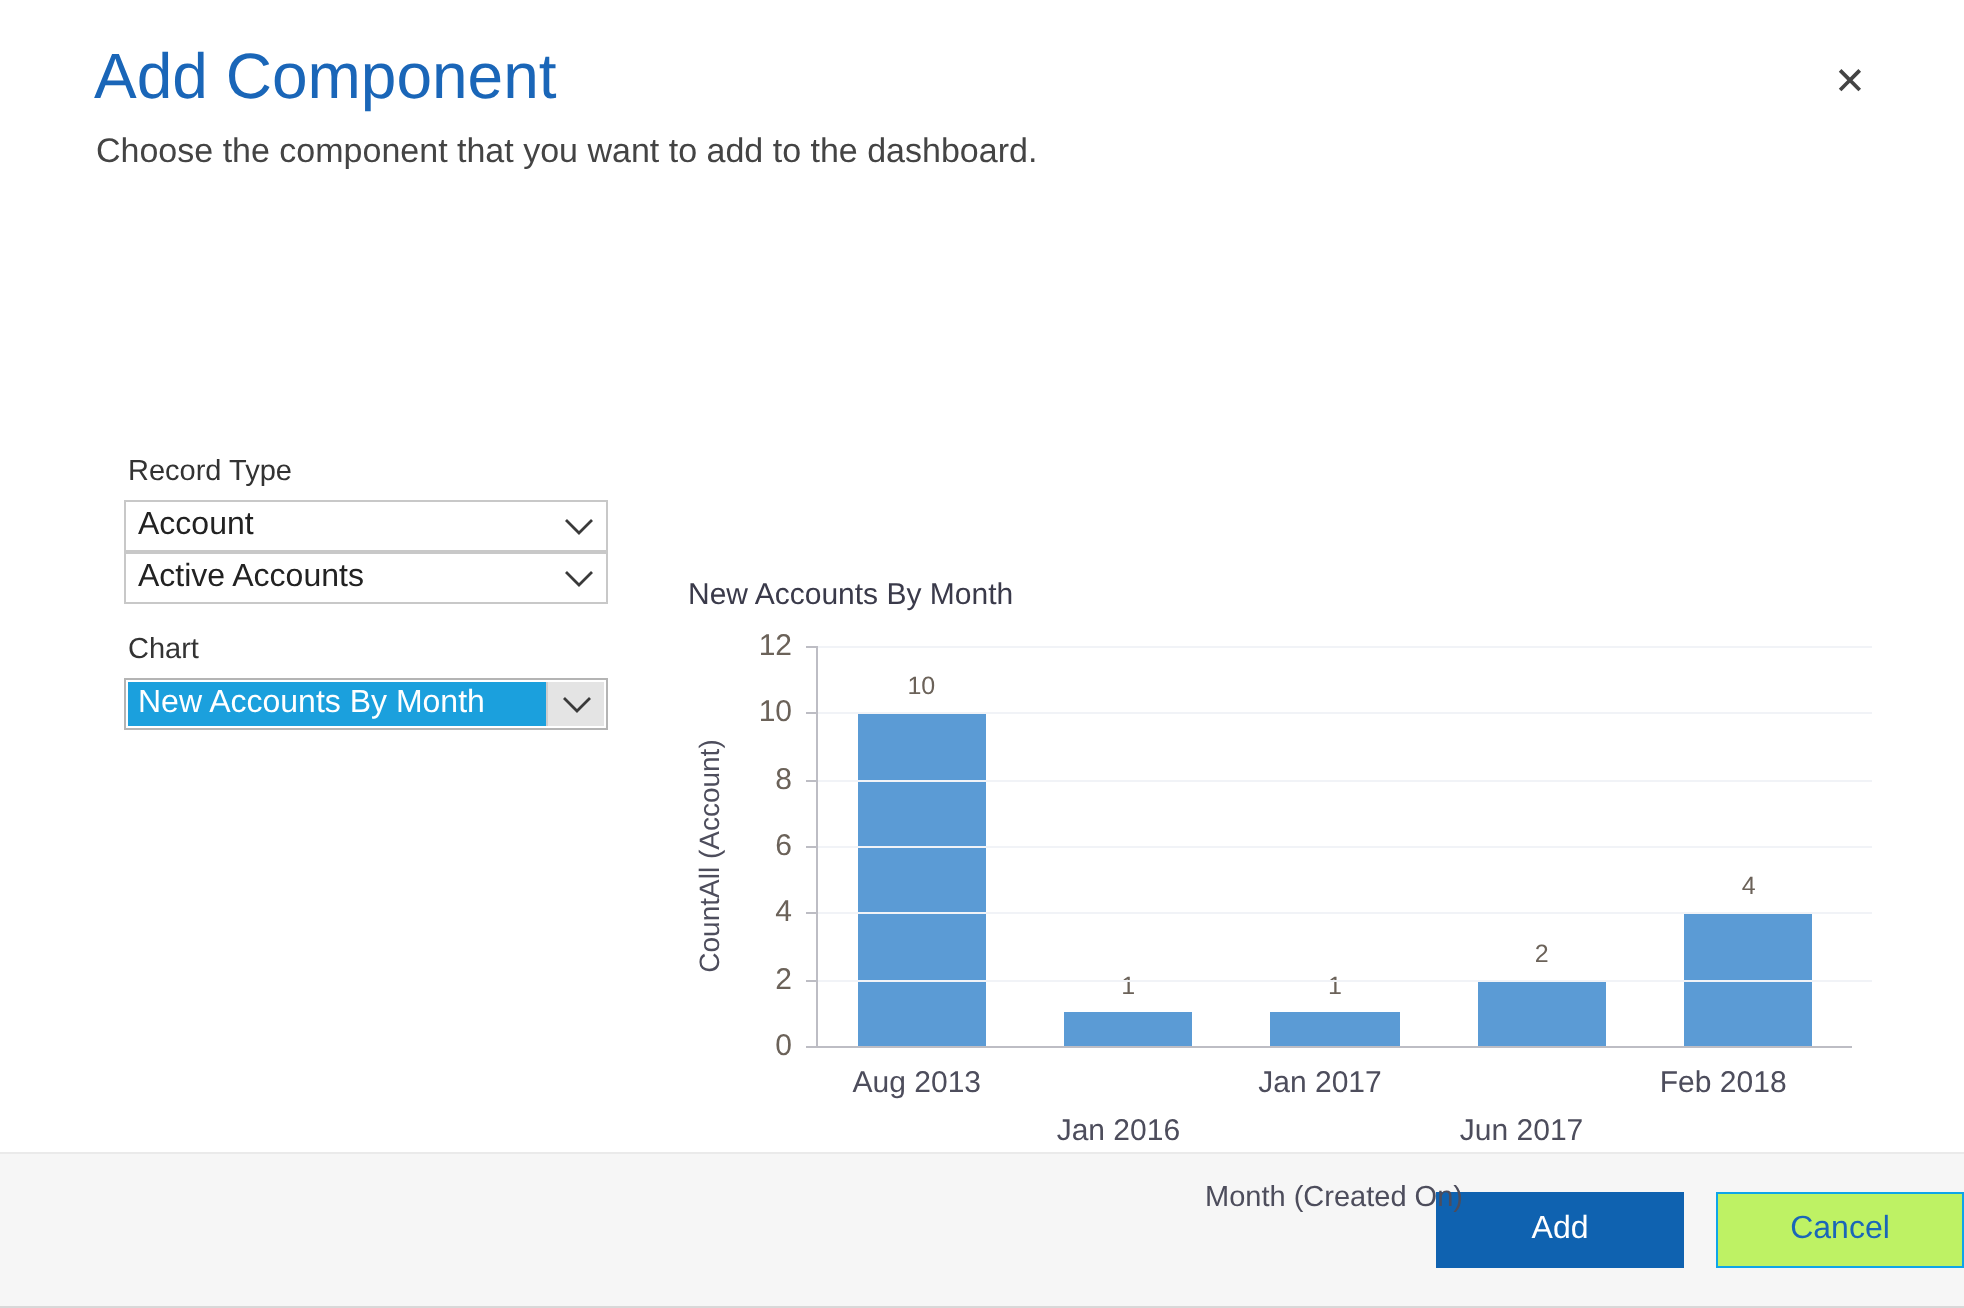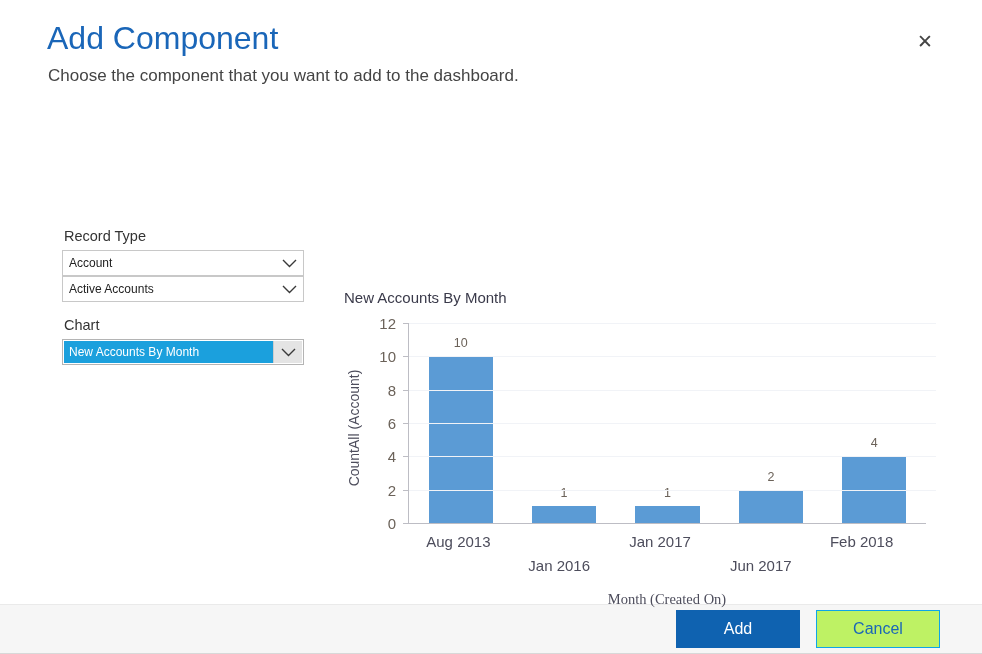--- a/index.html
+++ b/index.html
@@ -93,21 +93,21 @@
     border: 1px solid #c8c8c8;
     background: #ffffff;
     box-sizing: border-box;
     display: flex;
     align-items: center;
     cursor: pointer;
     user-select: none;
   }
   .select-value {
     flex: 1 1 auto;
-    font-size: 12px;
+    font-size: 16px;
     color: #222222;
     padding: 0 6px;
     line-height: 24px;
     white-space: nowrap;
     overflow: hidden;
     text-overflow: ellipsis;
   }
   .select-arrow {
     flex: 0 0 auto;
     width: 28px;
@@ -266,34 +266,32 @@
     white-space: nowrap;
   }
   .x-axis-title {
     position: absolute;
     left: 44px;
     right: 10px;
     top: 268px;
     text-align: center;
     font-size: 14.5px;
     color: #4d4d5c;
-    font-family: Liberation Serif, serif;
   }
 
   
   .dlg-footer {
     flex: 0 0 auto;
-    height: 50px;
+    height: 78px;
     background: #f6f6f6;
     border-top: 1px solid #eaeaea;
     border-bottom: 1px solid #d8d8d8;
     display: flex;
     align-items: center;
     justify-content: flex-end;
-    padding-right: 42px;
     gap: 16px;
     box-sizing: border-box;
   }
   .btn {
     width: 124px;
     height: 38px;
     font-size: 16px;
     font-family: "Liberation Sans", sans-serif;
     cursor: pointer;
     box-sizing: border-box;

